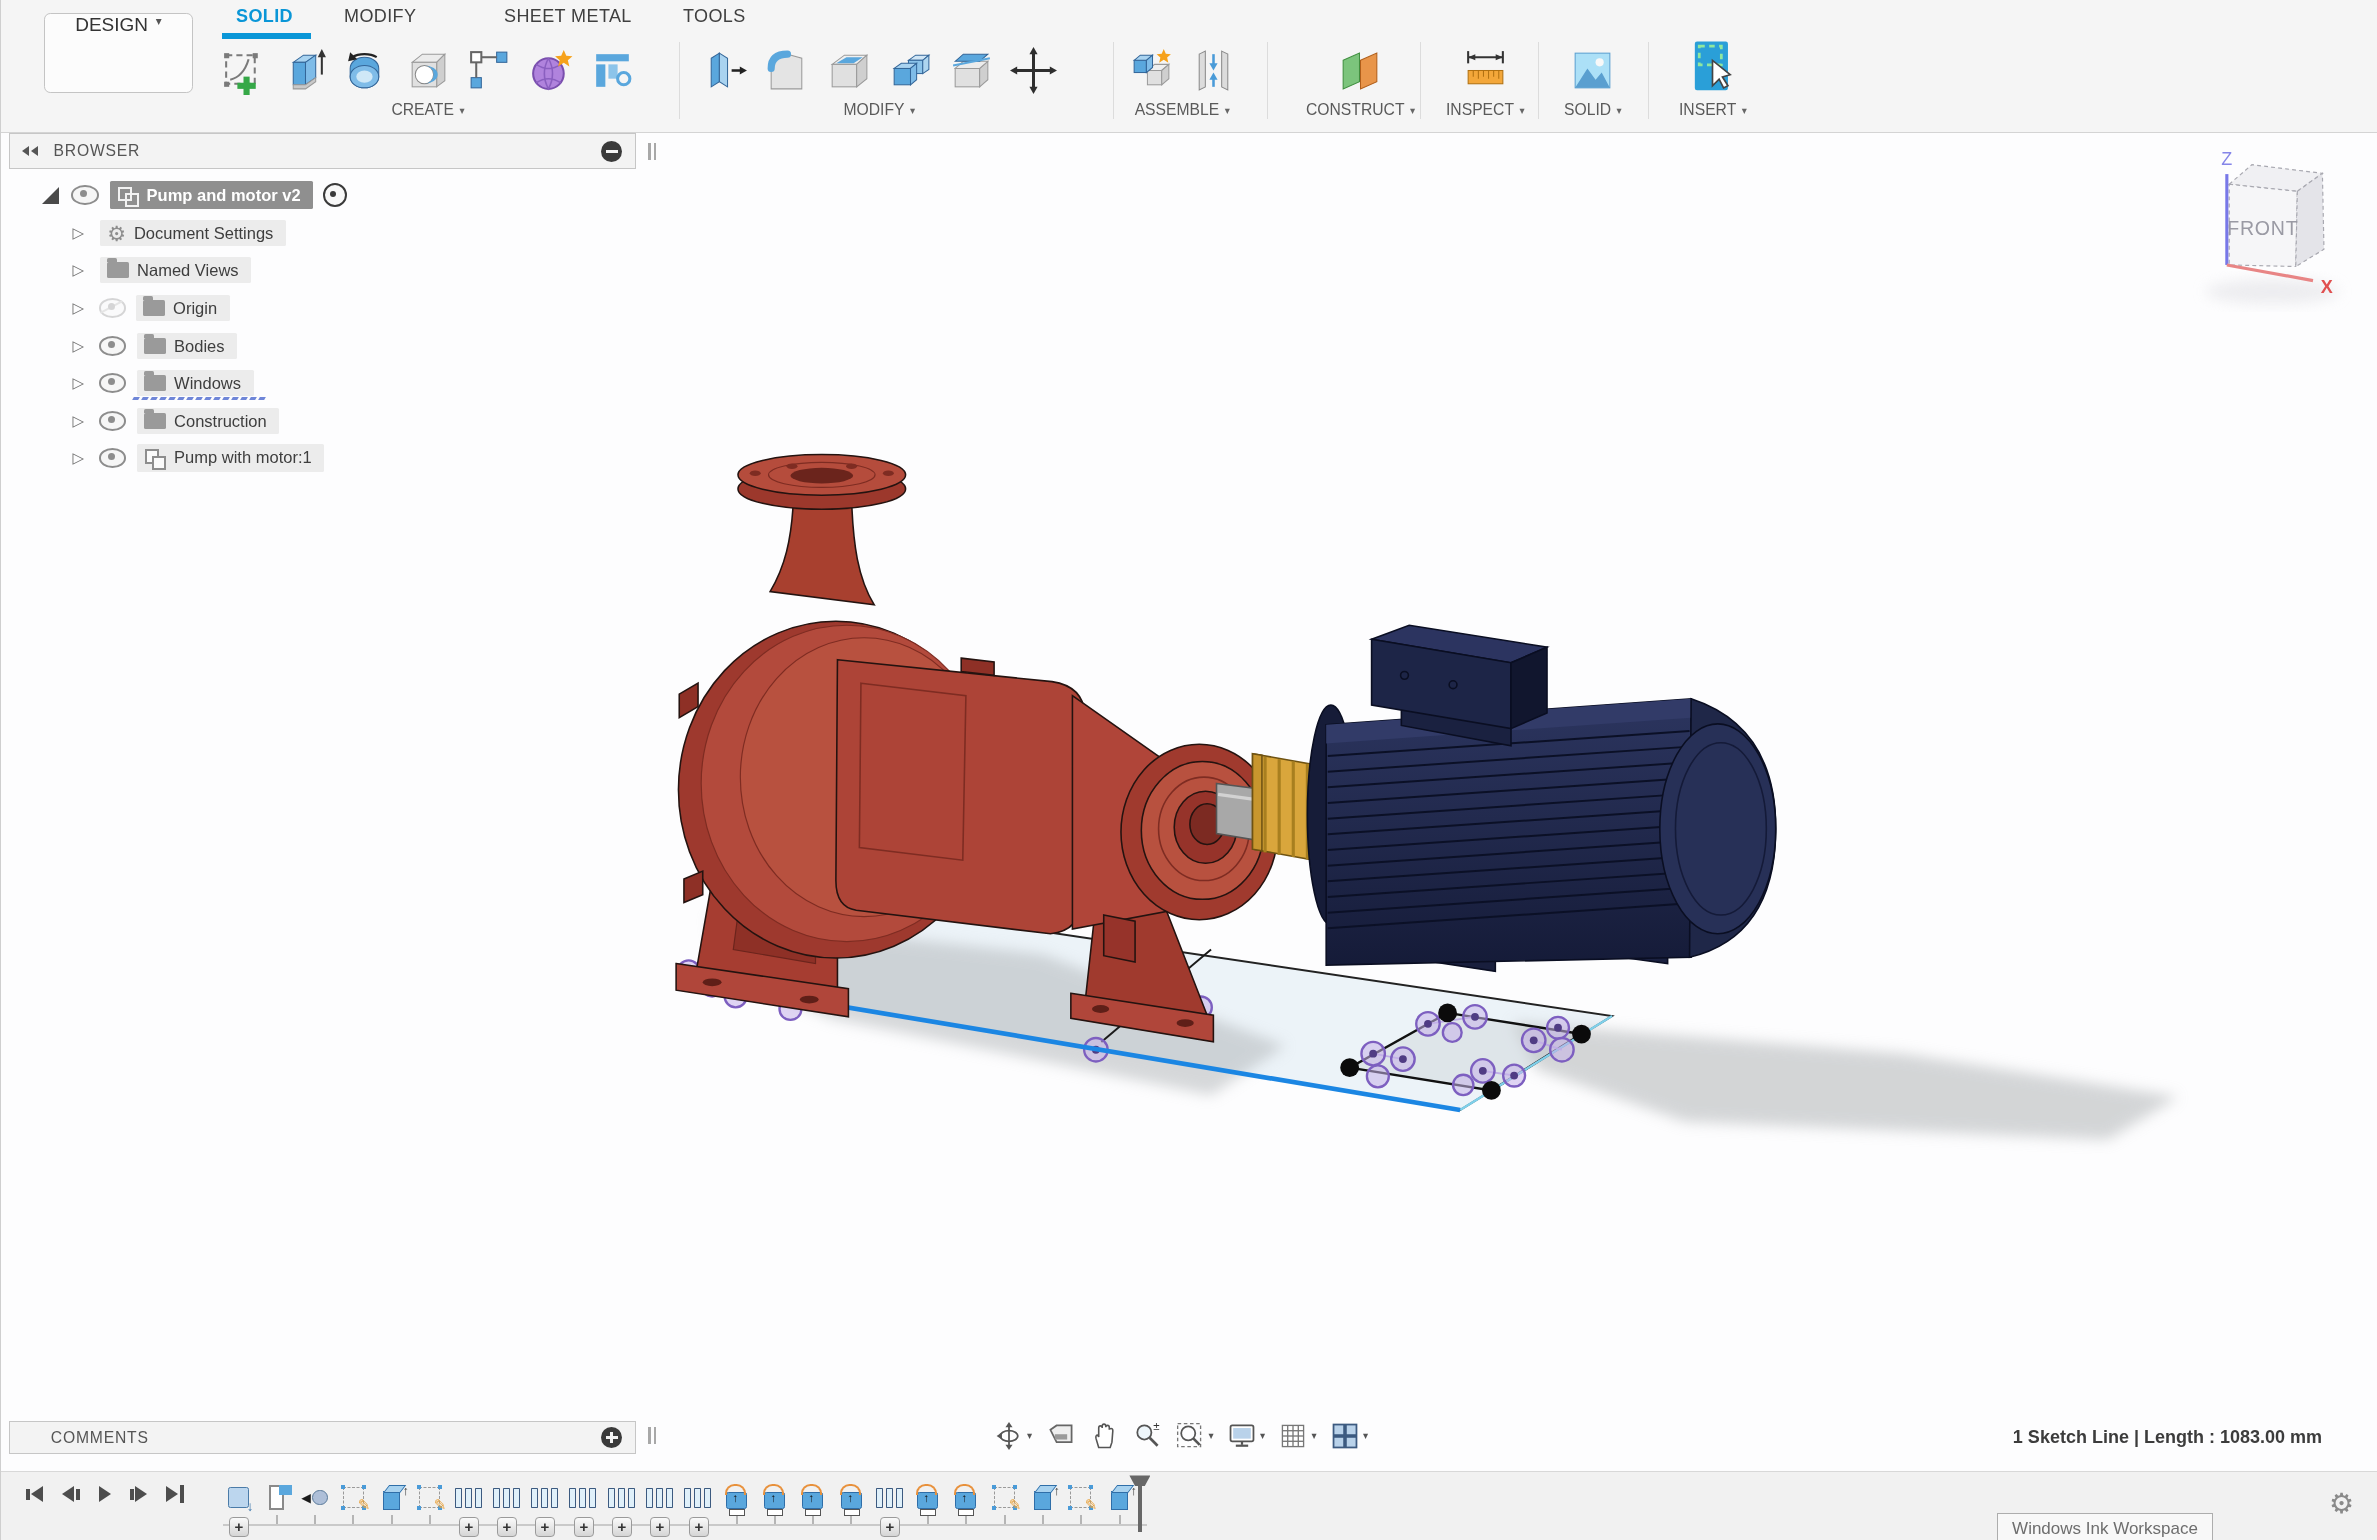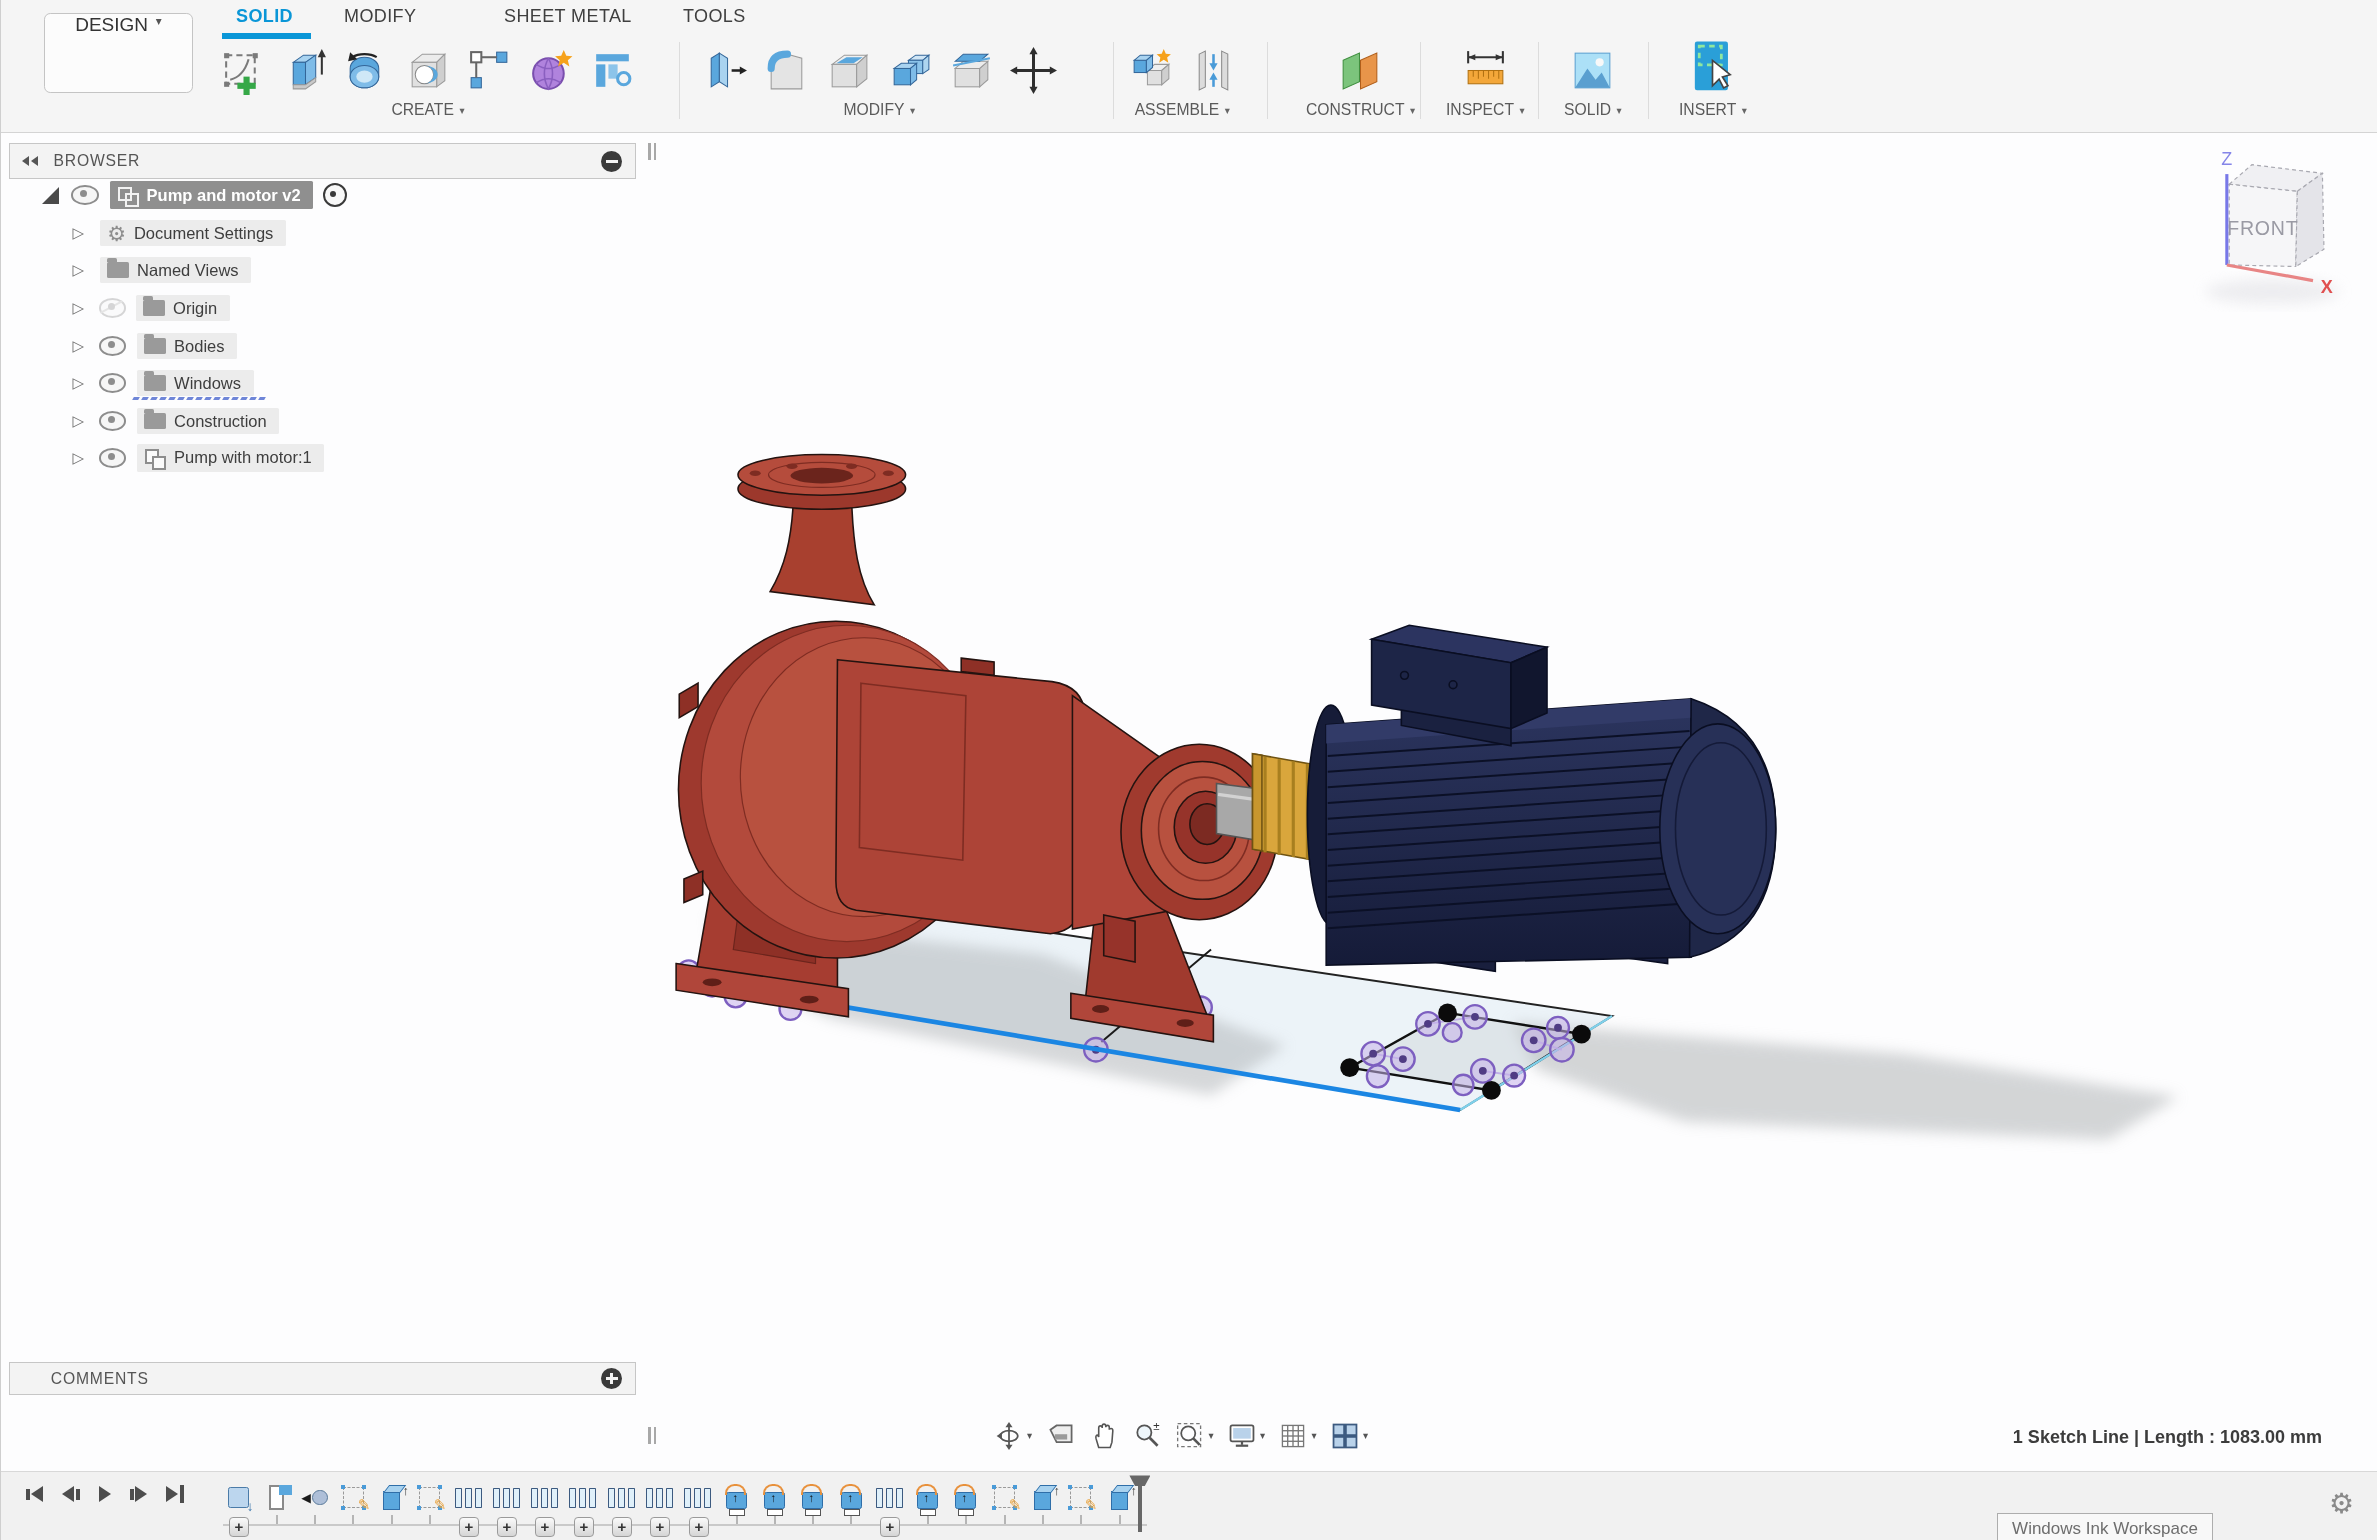--- a/index.html
+++ b/index.html
@@ -501,21 +501,21 @@
     </div>
 
     <div class="rsep" style="left:678px"></div>
     <div class="rsep" style="left:1112px"></div>
     <div class="rsep" style="left:1266px"></div>
     <div class="rsep" style="left:1419px"></div>
     <div class="rsep" style="left:1537px"></div>
     <div class="rsep" style="left:1647px"></div>
   </div>
 
-  <div class="panel-head" style="top:143px">
+  <div class="panel-head" style="top:133px">
     <span class="coll-ic">
         <i></i>
         <i></i>
       </span>
     <span class="panel-title">BROWSER</span>
     <span class="circ-btn"></span>
   </div>
   <div class="drag-handle" style="left:647px;top:143px">
       <i></i>
       <i></i>
@@ -581,21 +581,21 @@
     <div class="brow" style="top:269px">
       <span class="exp" style="margin-left:60px">▷</span>
       <span class="eye" style="margin-left:11px"></span>
       <span class="chip" style="margin-left:11px">
         <span class="comp-ic"></span>
         <span>Pump with motor:1</span>
       </span>
     </div>
   </div>
 
-  <div class="panel-head" style="top:1362px;height:33px">
+  <div class="panel-head" style="top:1421px;height:33px">
     <span class="panel-title" style="margin-left:41px">COMMENTS</span>
     <span class="circ-btn plus"></span>
   </div>
   <div class="drag-handle" style="left:647px;top:1427px">
       <i></i>
       <i></i>
     </div>
 
   <div class="navbar">
     <span class="navitem">

